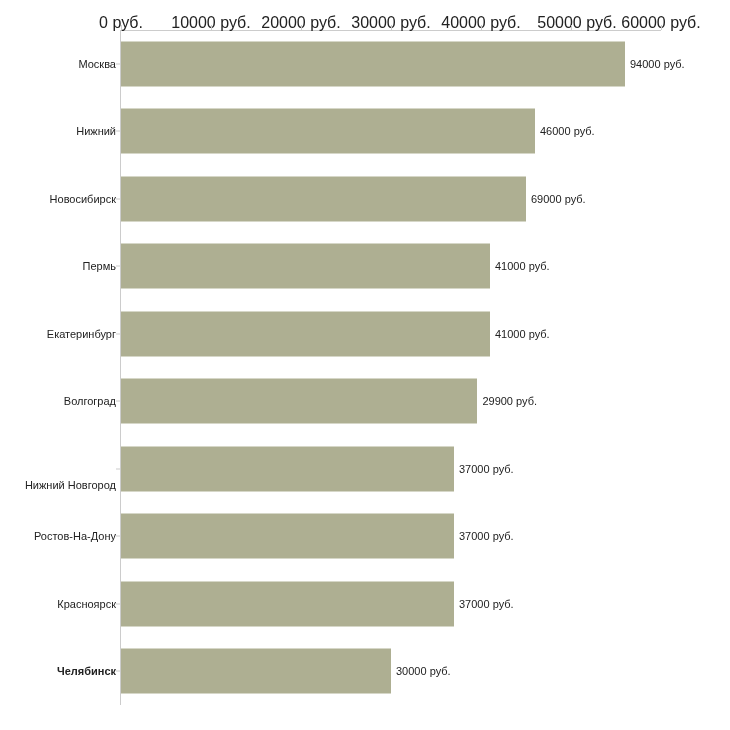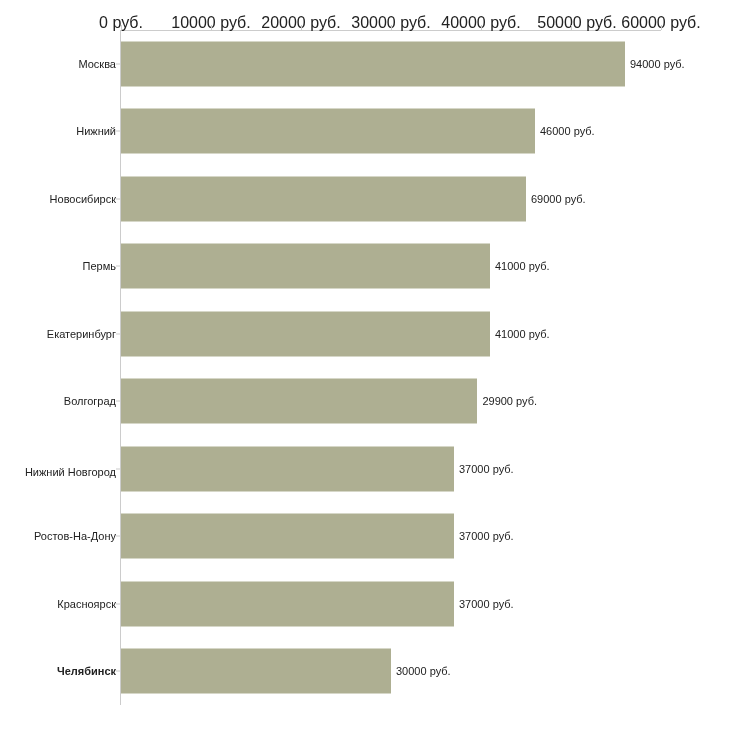--- a/index.html
+++ b/index.html
@@ -146,21 +146,21 @@
         <div class="bar" style="top: 33.75px; width: 369px; background: rgb(174, 175, 146);"></div>
         <div class="bar-value" style="top: 33.75px; left: 495px;">41000 руб.</div>
       </div>
       <div class="row" style="top: 367.5px;">
         <div class="cat-label" style="top: 33.75px;">Волгоград</div>
         <div class="cat-tick" style="top: 33.75px;"></div>
         <div class="bar" style="top: 33.75px; width: 356.4px; background: rgb(174, 175, 146);"></div>
         <div class="bar-value" style="top: 33.75px; left: 482.4px;">29900 руб.</div>
       </div>
       <div class="row" style="top: 435px;">
-        <div class="cat-label" style="top: 37px;">Нижний Новгород</div>
+        <div class="cat-label" style="top: 50px;">Нижний Новгород</div>
         <div class="cat-tick" style="top: 33.75px;"></div>
         <div class="bar" style="top: 33.75px; width: 333px; background: rgb(174, 175, 146);"></div>
         <div class="bar-value" style="top: 33.75px; left: 459px;">37000 руб.</div>
       </div>
       <div class="row" style="top: 502.5px;">
         <div class="cat-label" style="top: 33.75px;">Ростов-На-Дону</div>
         <div class="cat-tick" style="top: 33.75px;"></div>
         <div class="bar" style="top: 33.75px; width: 333px; background: rgb(174, 175, 146);"></div>
         <div class="bar-value" style="top: 33.75px; left: 459px;">37000 руб.</div>
       </div>

